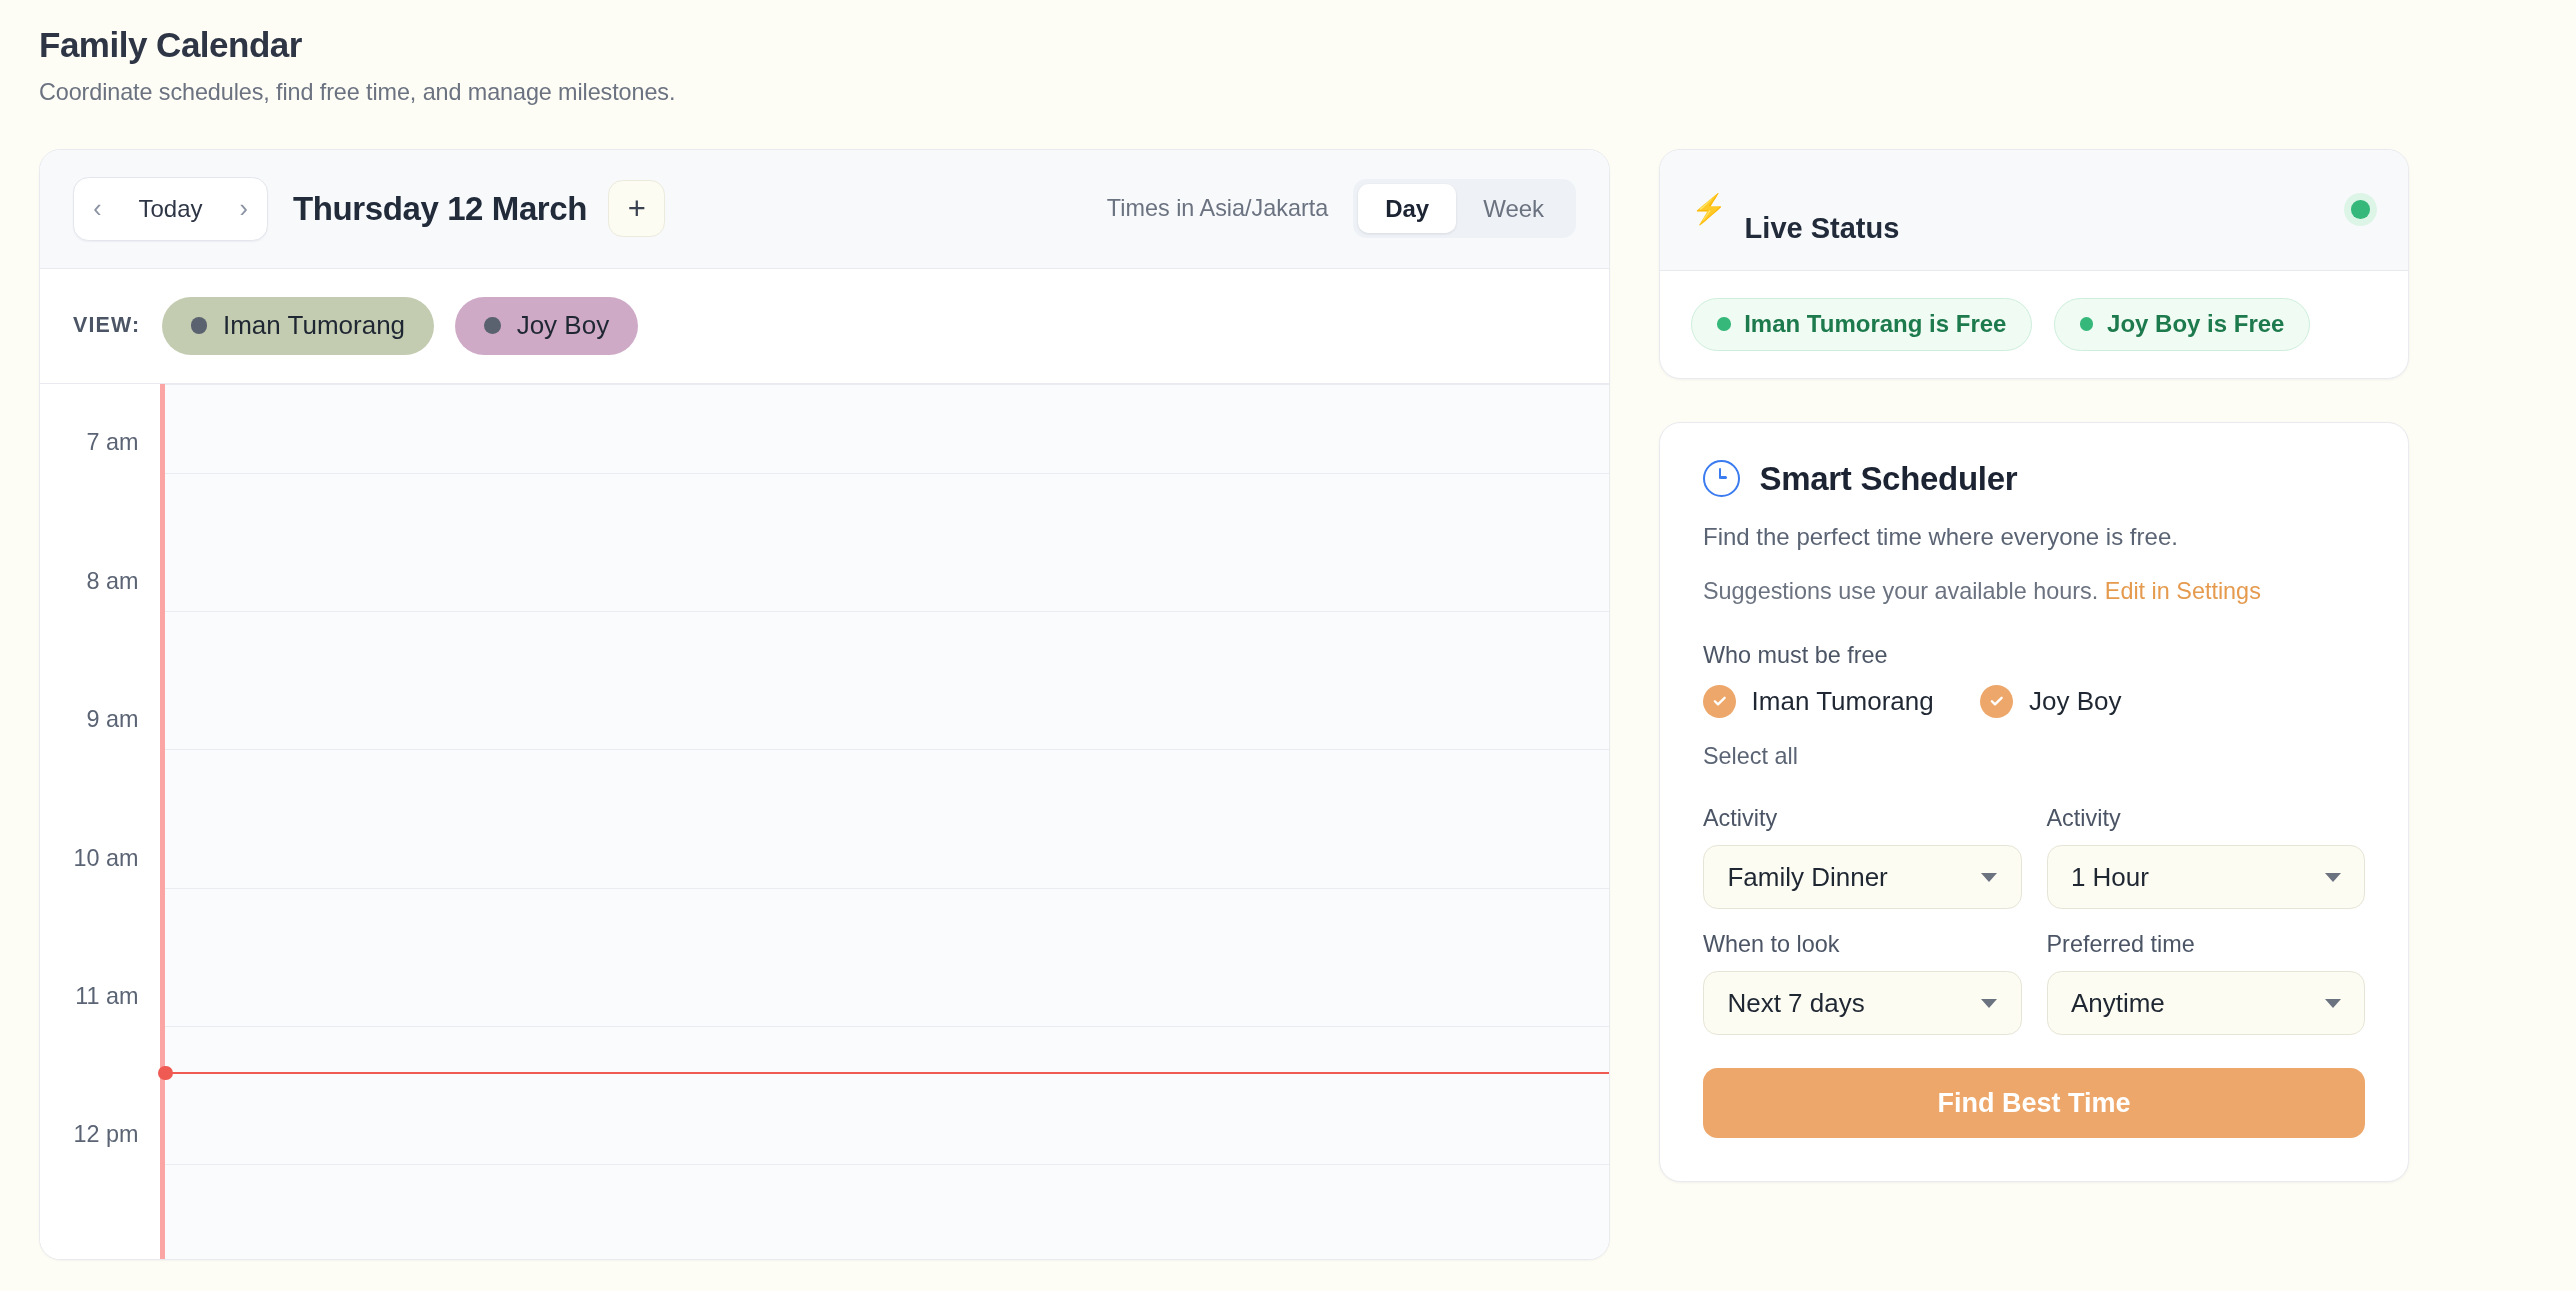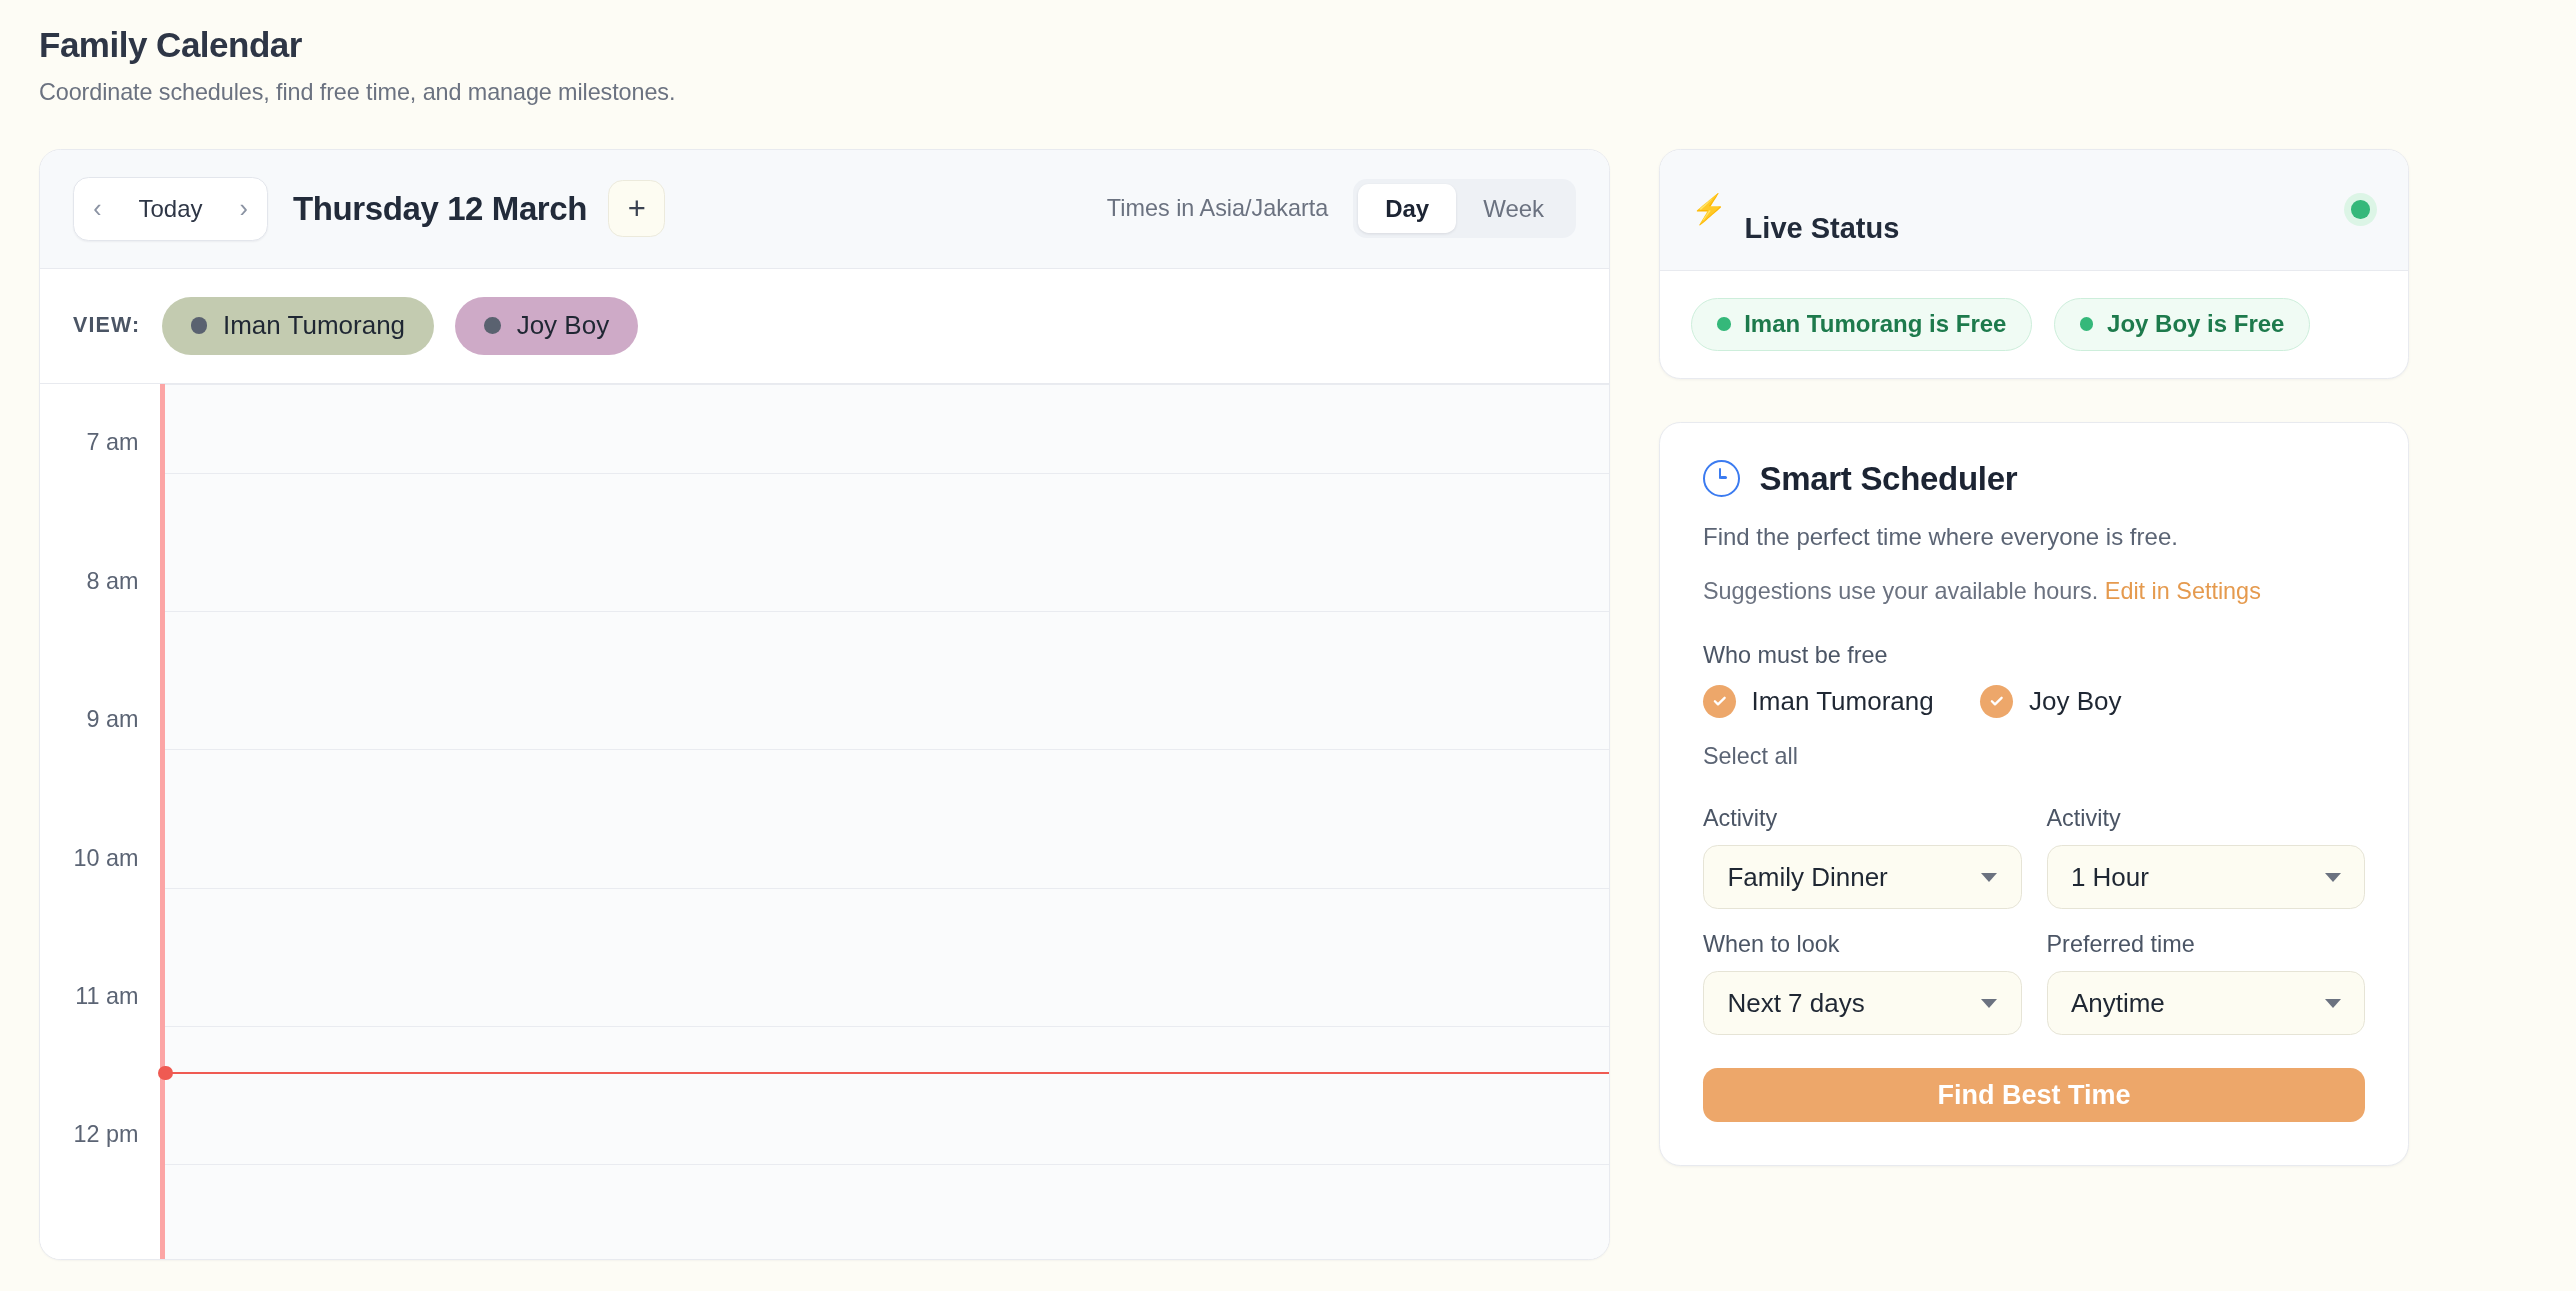--- a/index.html
+++ b/index.html
@@ -173,21 +173,21 @@
     border-radius: 14.6px; height: 64px; display: flex; align-items: center;
     padding: 0 23.4px; cursor: pointer;
   }
   .select-value { font-size: 26px; color: #1f2733; }
   .caret {
     margin-left: auto; width: 0; height: 0;
     border-left: 8.8px solid transparent; border-right: 8.8px solid transparent;
     border-top: 9.7px solid #6b7280;
   }
   .find-btn {
-    margin-top: 33px; width: 100%; height: 54px; border: none; border-radius: 14.6px;
+    margin-top: 33px; width: 100%; height: 70px; border: none; border-radius: 14.6px;
     background: #eda76a; color: #ffffff; font-size: 27px; font-weight: 700;
     font-family: inherit; cursor: pointer;
   }
 </style>
 </head>
 <body>
 
 <div class="page">
 
   <h1 class="page-title">Family Calendar</h1>

